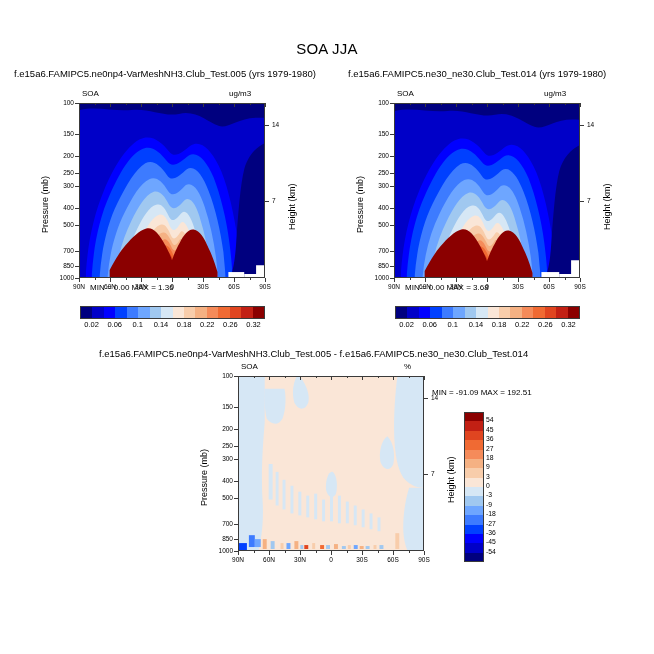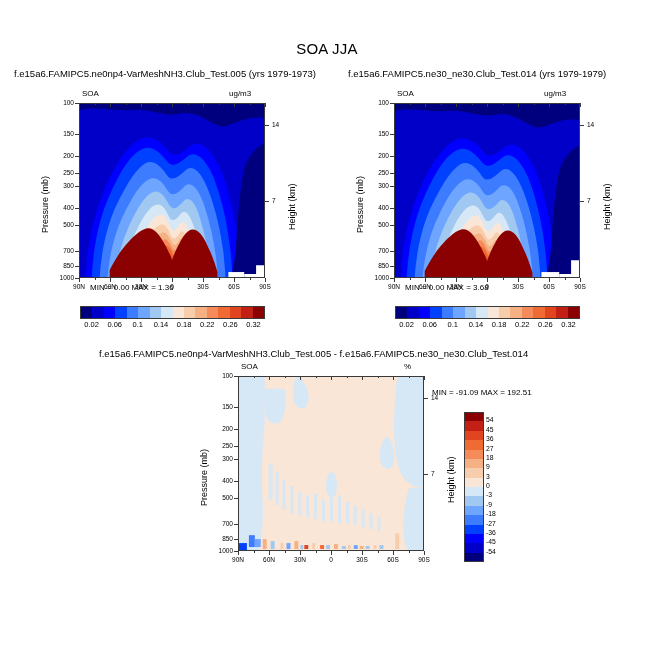--- a/index.html
+++ b/index.html
@@ -18,22 +18,22 @@
   .cbar-cell{height:100%;float:left;}
   .cbar-lab{font-size:7.5px;position:absolute;text-align:center;}
   .vbar-lab{font-size:6.8px;position:absolute;left:22px;line-height:1;}
   .field{position:absolute;left:0;top:0;width:100%;height:100%;}
 </style>
 </head>
 <body>
 
 <div class="abs ctr" id="main-title">SOA JJA</div>
 
-<div class="abs panel-title" style="left:14px;top:68px;">f.e15a6.FAMIPC5.ne0np4-VarMeshNH3.Club_Test.005 (yrs 1979-1973)</div>
-<div class="abs panel-title" style="left:348px;top:68px;">f.e15a6.FAMIPC5.ne30_ne30.Club_Test.014 (yrs 1979-1979)</div>
+<div class="abs panel-title" style="left:14px;top:68px;">f.e15a6.FAMIPC5.ne0np4-VarMeshNH3.Club_Test.005 (yrs 1979-1980)</div>
+<div class="abs panel-title" style="left:348px;top:68px;">f.e15a6.FAMIPC5.ne30_ne30.Club_Test.014 (yrs 1979-1980)</div>
 <div class="abs panel-title" style="left:99px;top:348px;">f.e15a6.FAMIPC5.ne0np4-VarMeshNH3.Club_Test.005 - f.e15a6.FAMIPC5.ne30_ne30.Club_Test.014</div>
 
 <div class="abs" id="left-panel">
 
   <div class="abs corner-lab" style="left:82px;top:89px;">SOA</div>
   <div class="abs corner-lab" style="left:229px;top:89px;">ug/m3</div>
 
   <div class="abs plot-frame" id="lp-frame" style="left:79px;top:103px;width:186px;height:175px;">
     <svg class="field" viewBox="0 0 186 175" preserveAspectRatio="none">
       <rect x="0" y="0" width="186" height="175" fill="#0000c8"></rect>

